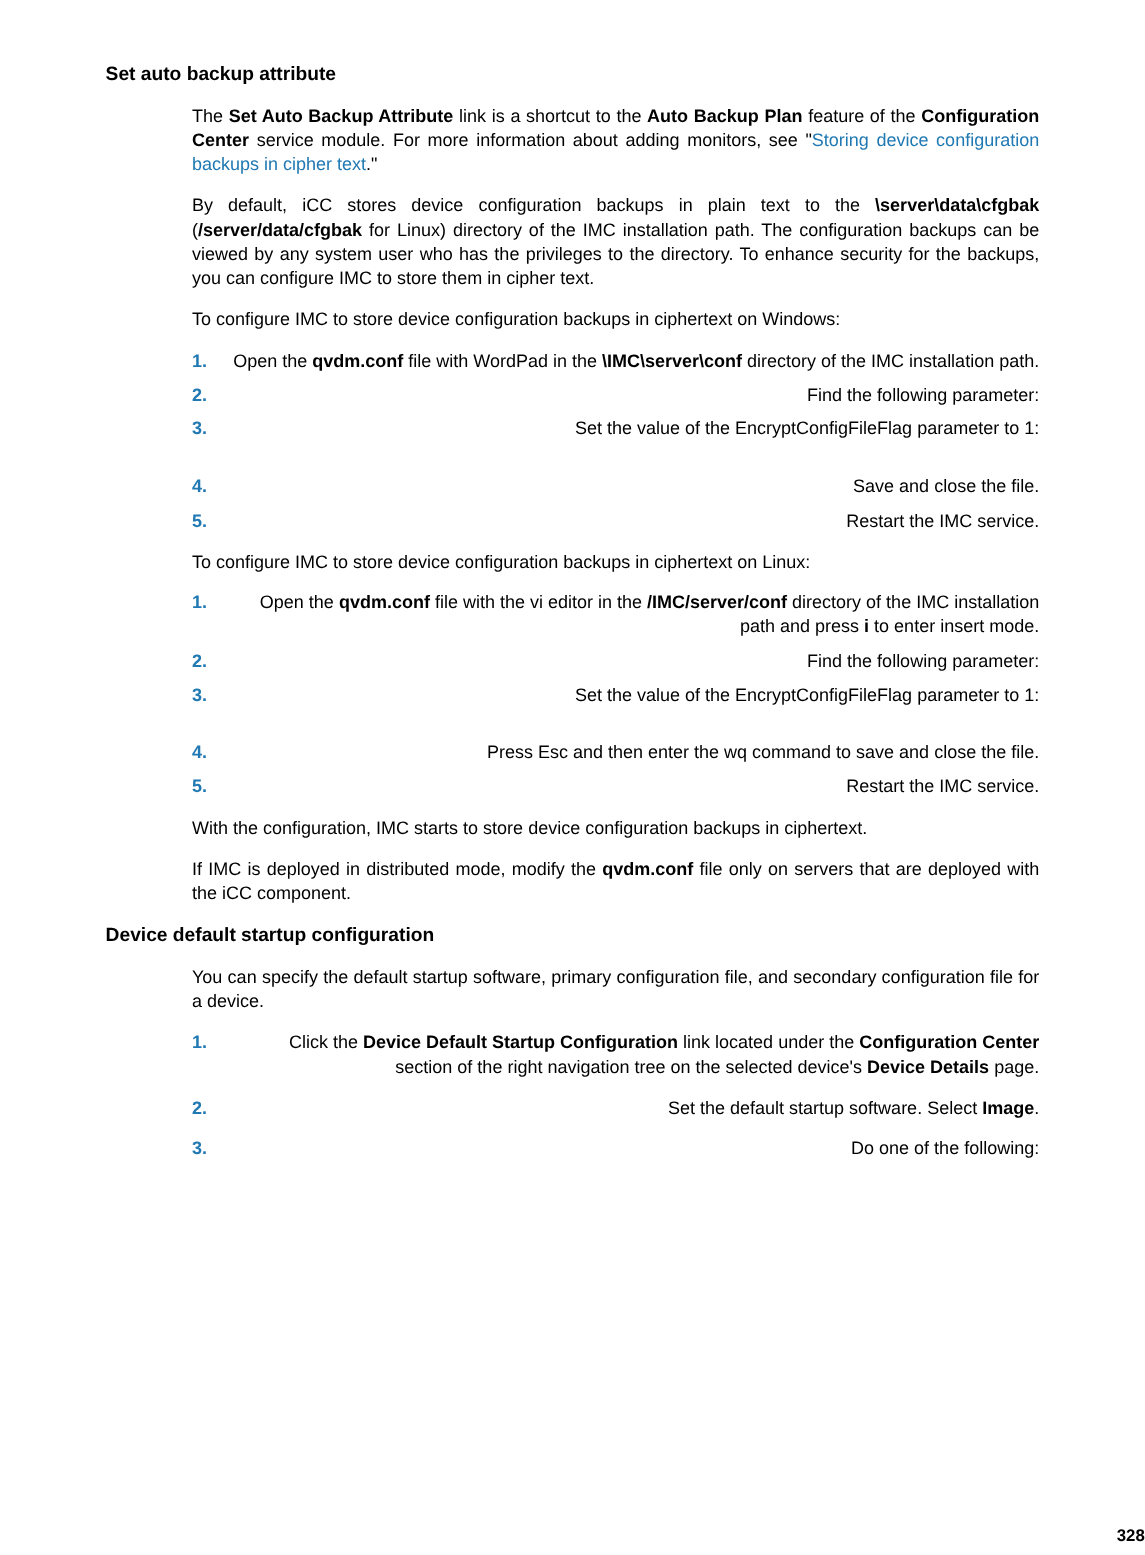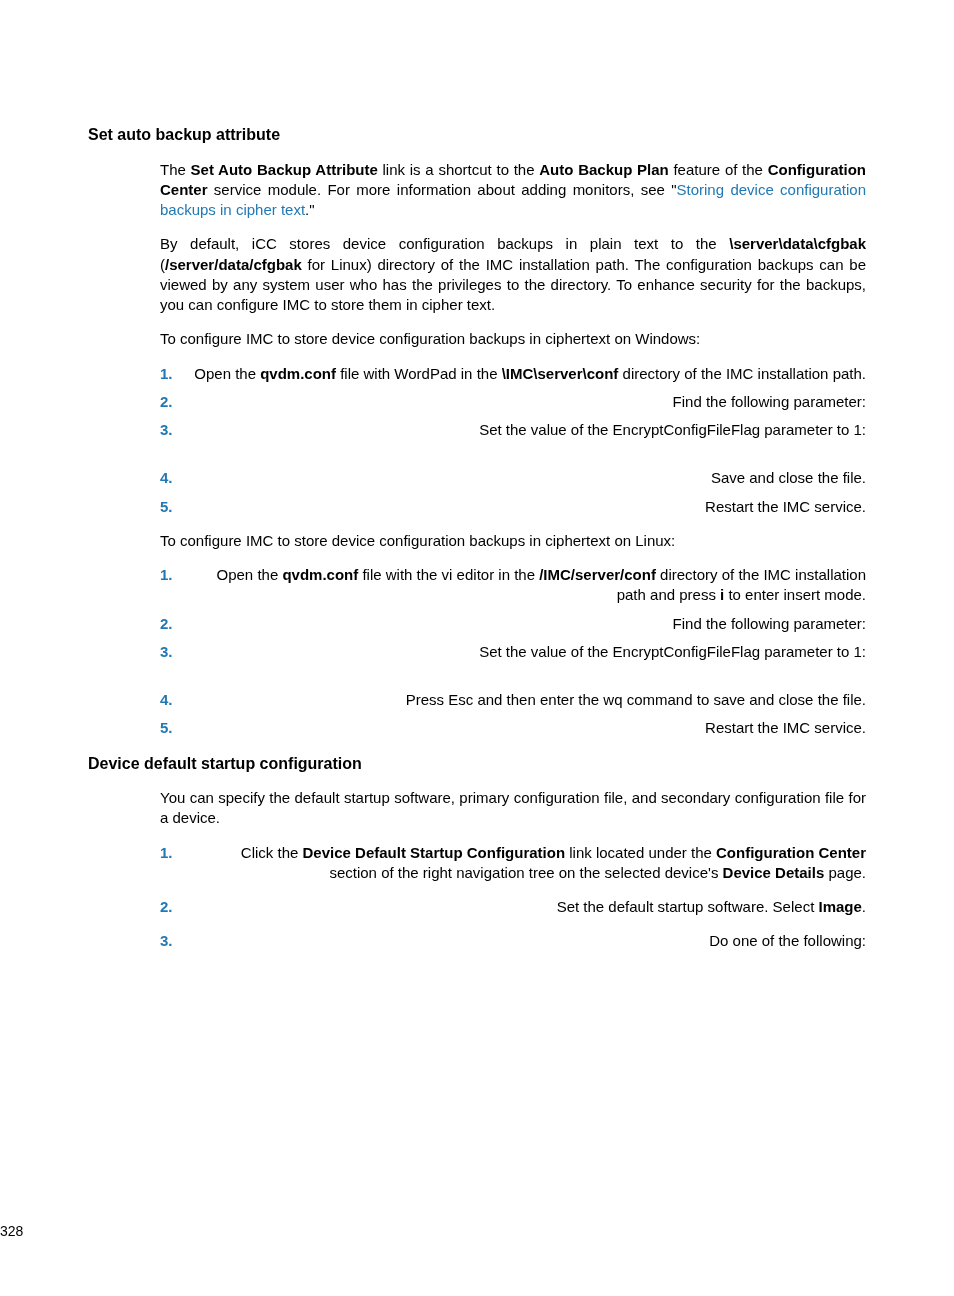--- a/index.html
+++ b/index.html
@@ -8,23 +8,22 @@
     padding: 0;
     width: 954px;
     height: 1296px;
     background: #fff;
     font-family: Arial, Helvetica, sans-serif;
     color: #000;
     font-size: 15px;
     line-height: 1.35;
   }
   .page {
-    padding: 100px 88px 0 88px;
+    padding: 52px 88px 0 88px;
     box-sizing: border-box;
-    margin-top: 24px;
   }
   .h4 {
     font-weight: bold;
     font-size: 16px;
     margin-bottom: 14px;
   }
   .body-block {
     margin-left: 72px;
   }
   .para {
@@ -55,23 +54,24 @@
   }
   ol.num-list > li .li-body {
     flex: 1;
     text-align: right;
   }
   .gap-after { margin-bottom: 44px; }
   .sub { margin-top: 6px; }
   .pagenum {
     position: absolute;
     left: 0; right: 0;
-    top: 1222px;
-    text-align: left;
+    top: 1270px;
+    text-align: right;
     font-size: 14px;
+    font-weight: bold;
   }
 </style>
 </head>
 <body>
 
 <div class="page">
 
   <div class="h4">Set auto backup attribute</div>
 
   <div class="body-block">
@@ -126,20 +126,24 @@
       <li>
         <span class="num">4.</span>
         <span class="li-body">Press Esc and then enter the wq command to save and close the file.</span>
       </li>
       <li>
         <span class="num">5.</span>
         <span class="li-body">Restart the IMC service.</span>
       </li>
     </ol>
 
+    <div class="para">With the configuration, IMC starts to store device configuration backups in ciphertext.</div>
+    <div class="para">
+      <span>If IMC is deployed in distributed mode, modify the </span><b>qvdm.conf</b><span> file only on servers that are deployed with the iCC component.</span>
+    </div>
   </div>
 
   <div class="h4">Device default startup configuration</div>
 
   <div class="body-block">
     <div class="para">You can specify the default startup software, primary configuration file, and secondary configuration file for a device.</div>
 
     <ol class="num-list">
       <li style="margin-bottom:14px">
         <span class="num">1.</span>

